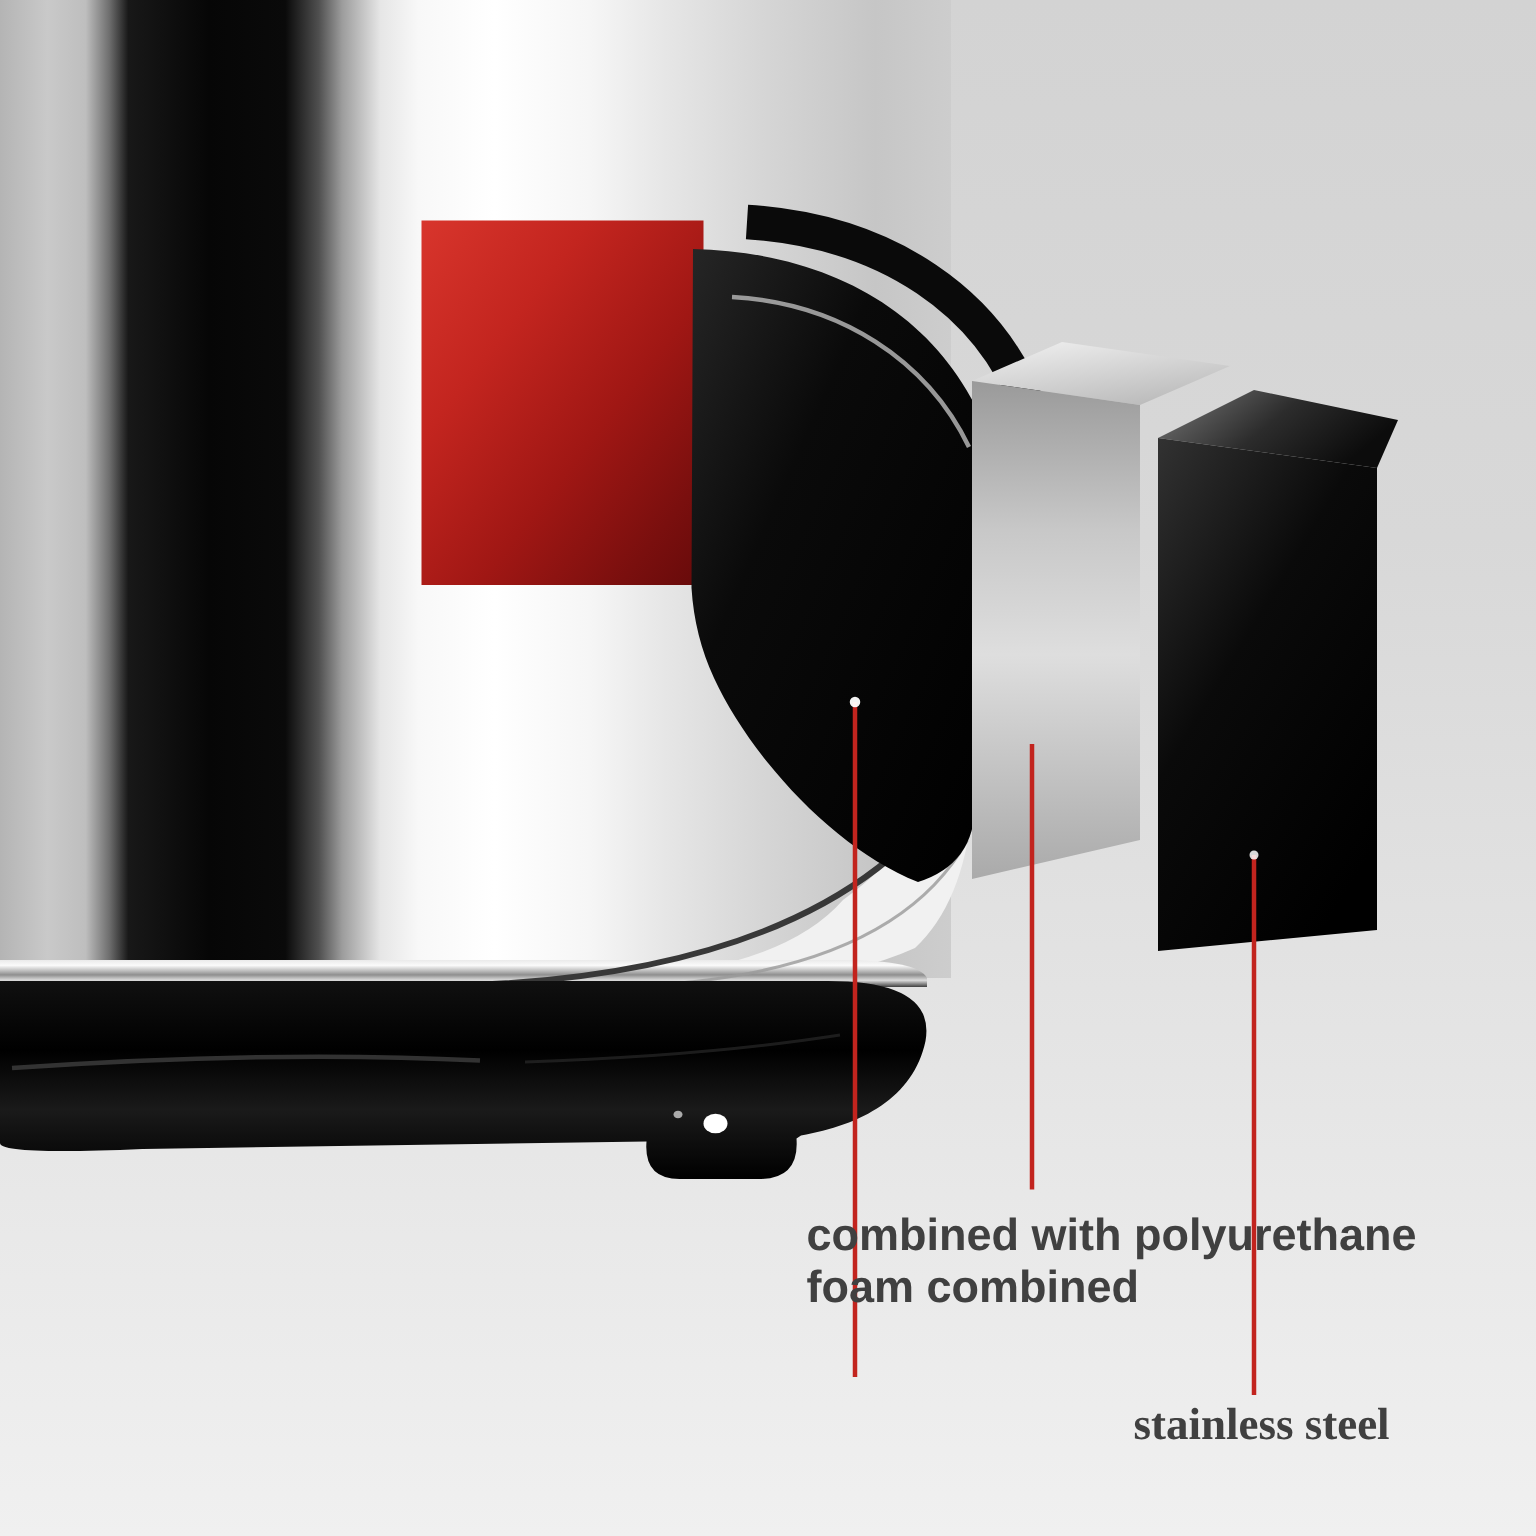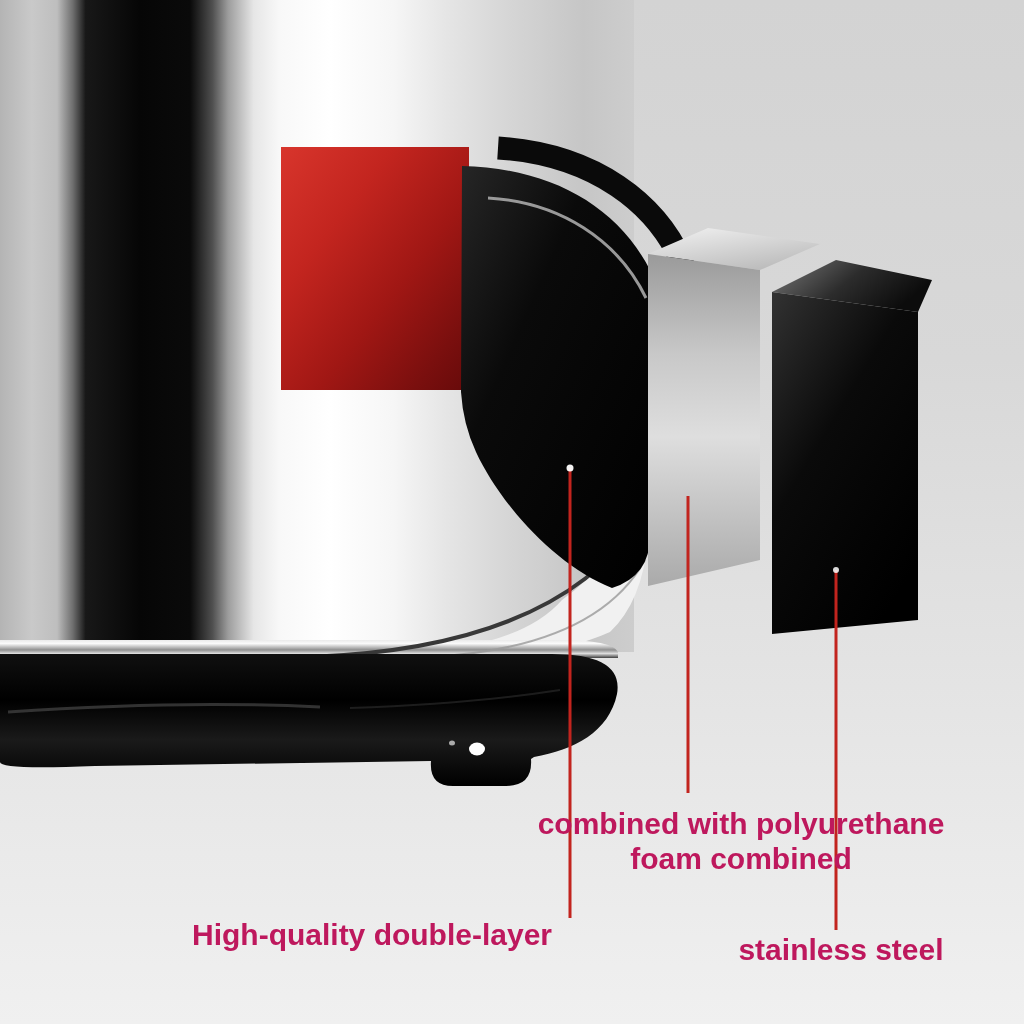--- a/index.html
+++ b/index.html
@@ -3,28 +3,28 @@
 <meta charset="utf-8">
 <style>
   html,body{margin:0;padding:0;background:#dcdcdc;}
   #stage{
     position:relative;width:1024px;height:1024px;overflow:hidden;
     font-family:"Liberation Sans", sans-serif;
   }
   #stage svg{position:absolute;left:0;top:0;}
   .label{
     position:absolute;transform:translateX(-50%);
-    text-align:center;white-space:nowrap;
+    white-space:nowrap;
     font:700 30px/35px "Liberation Sans", sans-serif;
-    color:#be185d;
+    color:#404040;
   }
   .label span{display:block;}
   .label-foam{left:741px;top:806px;}
   .label-liner{left:372px;top:917px;}
-  .label-steel{left:841px;top:932px;}
+  .label-steel{left:841px;top:932px;font-family:Liberation Serif, serif;}
 </style>
 </head>
 <body>
 
 <div id="stage">
 
   <svg width="1024" height="1024" viewBox="0 0 1024 1024">
     <defs>
       <linearGradient id="bgG" x1="0" y1="0" x2="0" y2="1">
         <stop offset="0" stop-color="#d3d3d3"></stop>
@@ -136,20 +136,19 @@
     <line x1="836" y1="570" x2="836" y2="930" stroke="#c2241e" stroke-width="3"></line>
     <circle cx="836" cy="570" r="3" fill="#ffffff" opacity="0.85"></circle>
   </svg>
 
   <div class="label label-foam">
     <span>combined with polyurethane</span>
     <span>foam combined</span>
   </div>
 
   <div class="label label-liner">
-    <span>High-quality double-layer</span>
   </div>
 
   <div class="label label-steel">
     <span>stainless steel</span>
   </div>
 
 </div>
 
 </body></html>

